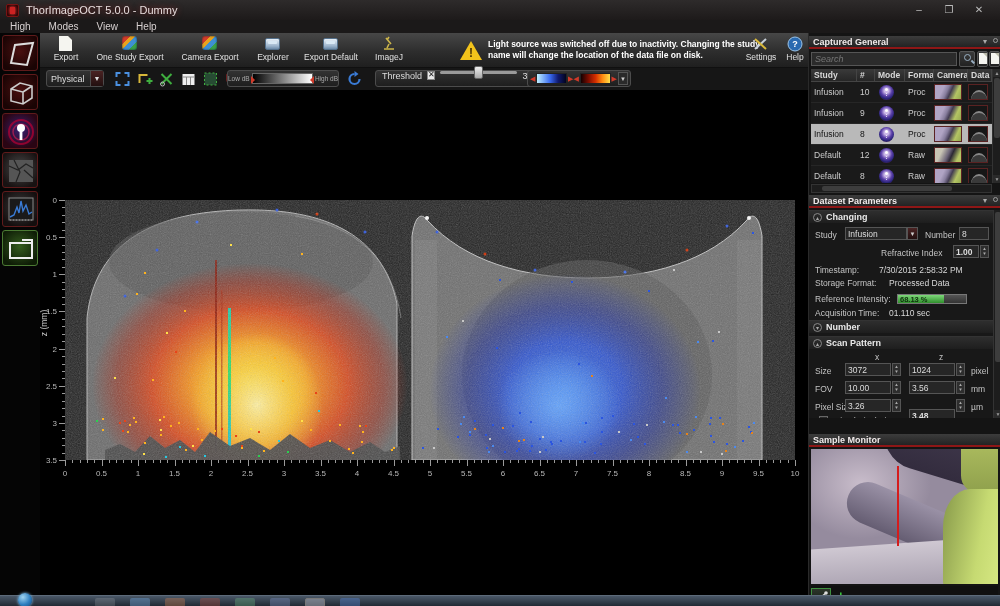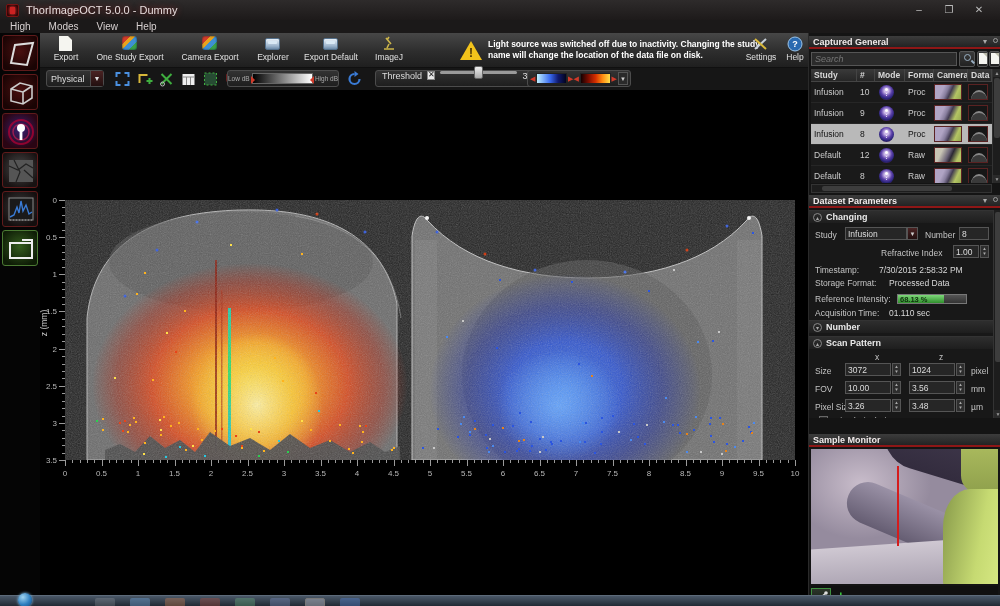--- a/index.html
+++ b/index.html
@@ -800,21 +800,21 @@
         <div class="sec-hdr">
           <span class="cir">▴</span>
           <span class="st">Changing</span>
         </div>
         <span class="flab" style="left:6px;top:20px">Study</span>
         <input class="fld" style="left: 36px; top: 17px; width: 62px;" value="Infusion">
         <span class="combo-dd" style="left:98px;top:17px">▼</span>
         <span class="flab" style="left:116px;top:20px">Number</span>
         <input class="fld" style="left: 150px; top: 17px; width: 30px;" value="8">
         <span class="flab" style="left:72px;top:38px">Refractive Index</span>
-        <input class="fld" style="left: 144px; top: 35px; width: 26px;" value="1.00">
+        <input class="fld" style="left: 144px; top: 35px; width: 26px; font-weight: bold;" value="1.00">
         <span class="spinner" style="left:171px;top:35px">▲<br>▼</span>
         <span class="flab" style="left:6px;top:55px">Timestamp:</span>
         <span class="fval" style="left:70px;top:55px">7/30/2015 2:58:32 PM</span>
         <span class="flab" style="left:6px;top:68px">Storage Format:</span>
         <span class="fval" style="left:80px;top:68px">Processed Data</span>
         <span class="flab" style="left:6px;top:84px">Reference Intensity:</span>
         <span id="refbar">
           <span class="fill"></span>
           <span class="txt">68.13 %</span>
         </span>
@@ -841,21 +841,21 @@
         <span class="flab" style="left:6px;top:174px">FOV</span>
         <input class="fld" style="left: 36px; top: 171px; width: 46px;" value="10.00">
         <span class="spinner" style="left:83px;top:171px">▲<br>▼</span>
         <input class="fld" style="left: 100px; top: 171px; width: 46px;" value="3.56">
         <span class="spinner" style="left:147px;top:171px">▲<br>▼</span>
         <span class="flab" style="left:162px;top:174px">mm</span>
 
         <span class="flab" style="left:6px;top:192px">Pixel Size</span>
         <input class="fld" style="left: 36px; top: 189px; width: 46px;" value="3.26">
         <span class="spinner" style="left:83px;top:189px">▲<br>▼</span>
-        <input class="fld" style="left: 100px; top: 189px; width: 46px;" value="3.48">
+        <input class="fld" style="left: 100px; top: 199px; width: 46px; font-weight: bold;" value="3.48">
         <span class="spinner" style="left:147px;top:189px">▲<br>▼</span>
         <span class="flab" style="left:162px;top:192px">µm</span>
 
         <span class="chk2" style="left:10px;top:206px"></span>
         <span class="flab" style="left:26px;top:206px">Fixed Pixel Size</span>
 
       </div>
       <div class="vscroll" style="left:184px;top:15px;height:208px">
         <span class="vthumb" style="top:2px;height:150px"></span>
         <span class="sarr" style="bottom:0">▼</span>

